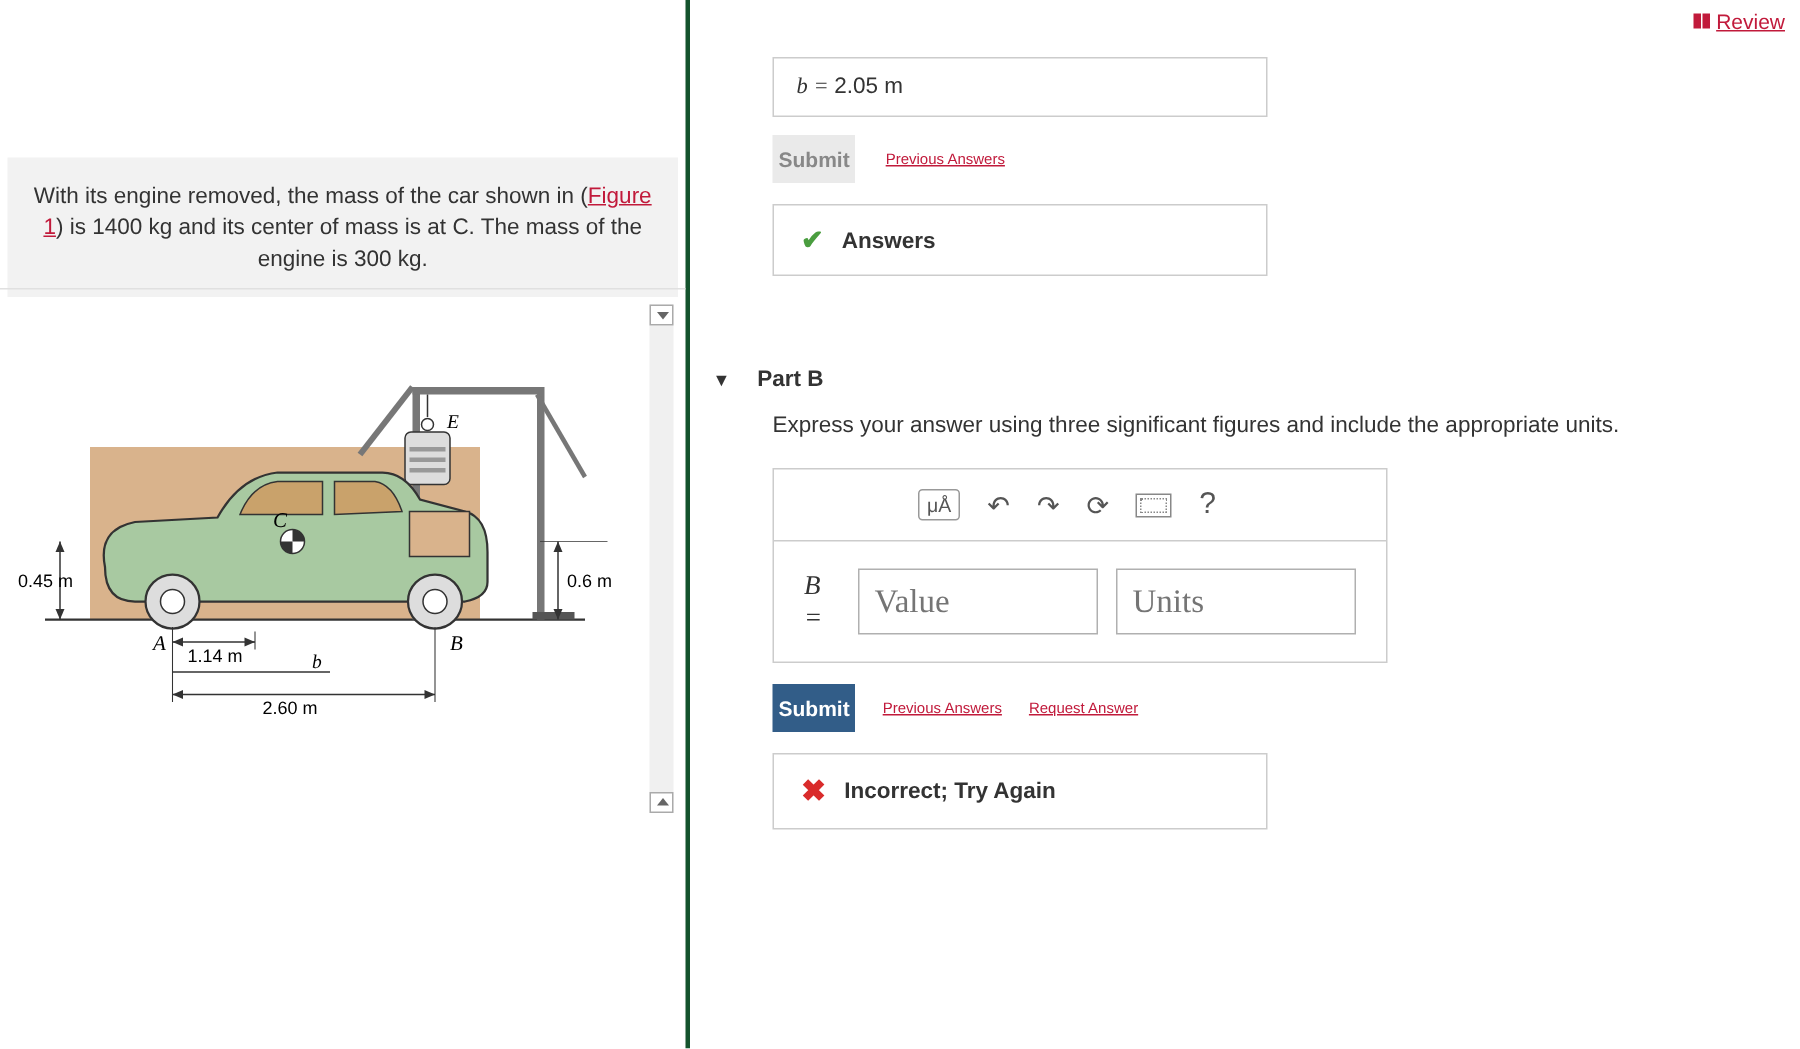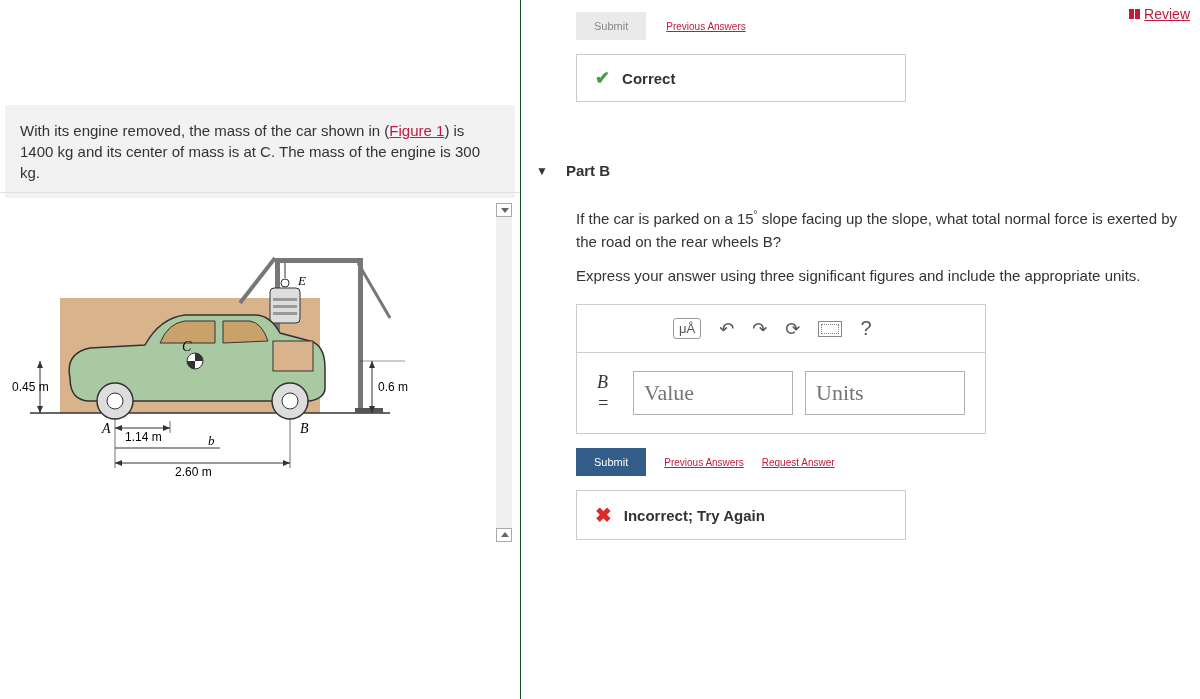--- a/index.html
+++ b/index.html
@@ -7,21 +7,21 @@
     font-family: Arial, Helvetica, sans-serif;
     font-size: 14px;
     color: #333;
     background: #fff;
     width: 1200px;
     height: 699px;
     position: relative;
     overflow: hidden;
   }
   .root { display: flex; width: 100%; height: 100%; }
-  .left-pane { width: 521px; padding: 0; position: relative; border-right: 1px solid #14532d; }
+  .left-pane { width: 460px; padding: 0; position: relative; border-right: 3px solid #14532d; text-align: center; }
   .right-pane { flex: 1; padding: 0 15px; position: relative; }
 
   .problem-box {
     background: #f2f2f2;
     padding: 15px 15px;
     margin: 105px 5px 0 5px;
     line-height: 1.4;
     font-size: 15px;
   }
   .problem-box a { color: #c11a3b; text-decoration: underline; }
@@ -71,21 +71,21 @@
     padding: 10px 15px;
     margin: 38px 0 0 40px;
     width: 330px;
     font-size: 15px;
   }
   .answer-prefix { font-style: italic; font-family: 'Times New Roman', serif; }
 
   .submit-row { margin: 12px 0 0 40px; display: flex; align-items: center; gap: 20px; }
   .submit-btn {
     background: #eaeaea; color: #888; border: none;
-    padding: 8px 18px; font-size: 11px; cursor: default;
+    padding: 8px 4px; font-size: 14px; cursor: default; font-weight: bold;
   }
   .submit-btn.active {
     background: #325d88; color: #fff; cursor: pointer;
   }
   .link { color: #c11a3b; text-decoration: underline; cursor: pointer; font-size: 10px; }
 
   .feedback-box {
     border: 1px solid #ccc;
     padding: 12px 18px;
     margin: 14px 0 0 40px;
@@ -231,39 +231,40 @@
 
   <div class="right-pane">
     <a class="review-link" href="#">
       <span class="flag-icon">
           <span></span>
           <span></span>
         </span>
       <span>Review</span>
     </a>
 
+    <div class="answer-box">
+      <span class="answer-prefix">b = </span>
+      <span>2.05 m</span>
+    </div>
 
     <div class="submit-row">
       <button class="submit-btn">Submit</button>
       <a class="link" href="#">Previous Answers</a>
     </div>
 
     <div class="feedback-box correct">
       <span class="check-icon">✔</span>
-      <span>Correct</span>
+      <span>Answers</span>
     </div>
 
     <div class="part-header">
       <span class="collapse-caret">▼</span>
       <span>Part B</span>
     </div>
 
-    <div class="question-text">
-      <span>If the car is parked on a 15</span><span style="vertical-align:super; font-size:10px;">°</span><span> slope facing up the slope, what total normal force is exerted by the road on the rear wheels B?</span>
-    </div>
 
     <div class="instr">Express your answer using three significant figures and include the appropriate units.</div>
 
     <div class="input-panel">
       <div class="toolbar">
         <span style="width:40px;"></span>
         <span class="tool">
           <svg viewBox="0 0 40 28">
               <rect x="0" y="0" width="14" height="28" fill="#d9534f"></rect>
               <rect x="16" y="0" width="10" height="12" fill="#3a7ab8" stroke="#333" stroke-width="0.5"></rect>

